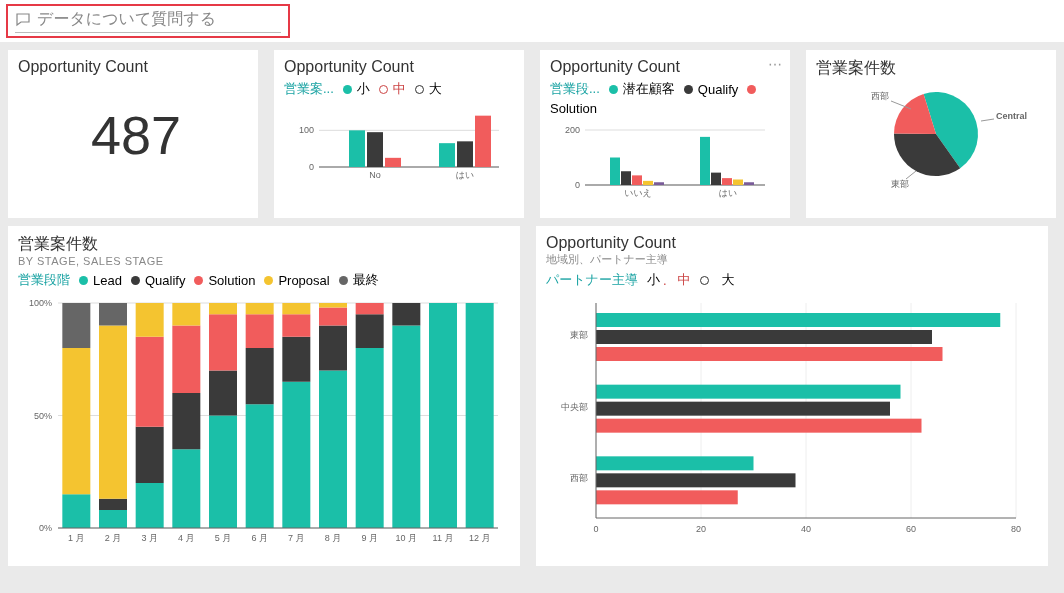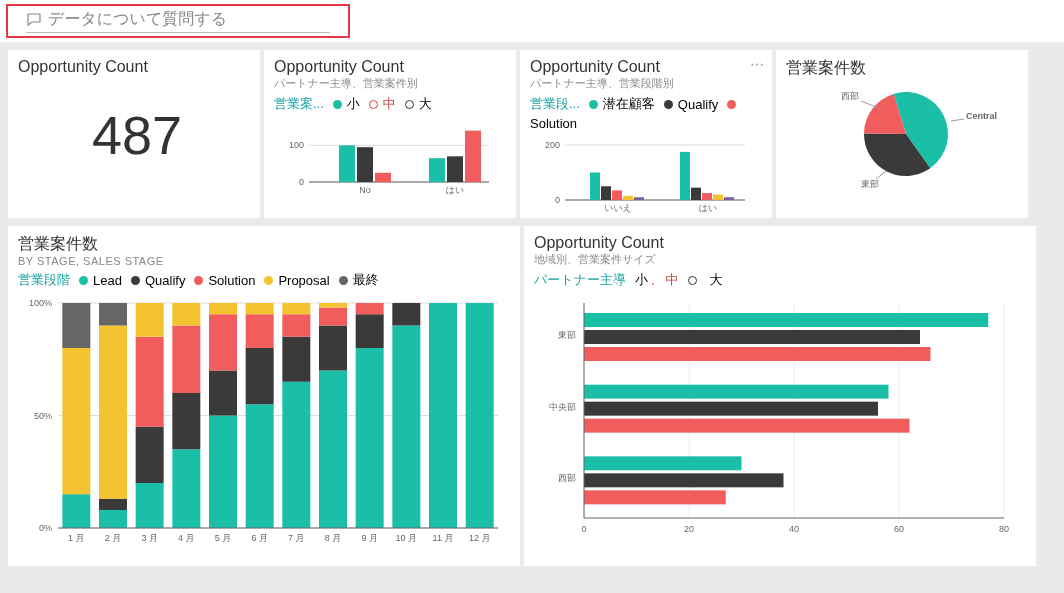--- a/index.html
+++ b/index.html
@@ -1,21 +1,21 @@
 <!DOCTYPE html>
 <html><head>
 <meta charset="utf-8">
 <style>
   * { box-sizing: border-box; margin: 0; padding: 0; font-family: "Segoe UI", sans-serif; }
   body { background: #eaeaea; width: 1064px; height: 593px; overflow: hidden; }
   .top-bar { background: #fff; height: 42px; display: flex; align-items: center; padding: 0 6px; }
-  .qa-box { border: 2px solid #e63946; height: 34px; width: 344px; display: flex; align-items: center; padding: 2px 18px; }
+  .qa-box { border: 2px solid #e63946; height: 34px; width: 284px; display: flex; align-items: center; padding: 2px 7px; }
   .qa-inner { border-bottom: 1px solid #bbb; width: 100%; display: flex; align-items: center; gap: 6px; color: #888; font-size: 16px; padding-bottom: 2px;}
   .page { padding: 8px; display: flex; flex-direction: column; gap: 8px; }
-  .row { display: flex; gap: 4px; }
+  .row { display: flex; gap: 16px; }
   .tile { background: #fff; position: relative; }
   .tile h3 { font-weight: 400; color: #333; font-size: 16px; padding: 8px 10px 0 10px; }
   .tile .sub { color: #888; font-size: 11px; padding: 0 10px; }
   .legend { font-size: 13px; padding: 4px 10px; display:flex; align-items:center; flex-wrap:wrap; gap:3px;}
   .legend .dim { color: #1aa3a3; }
   .sw { display:inline-block; width:9px; height:9px; border-radius:50%; margin:0 2px 0 6px; vertical-align:middle;}
   .kpi { font-size: 54px; font-weight: 300; text-align: center; padding: 28px 8px; color: #333; margin-left: 6px;}
   .more { position:absolute; top:6px; right:8px; color:#999; font-size:14px; cursor:pointer;}
   .chart-body { padding: 0 10px 8px 10px; }
   svg text { font-size: 9px; fill: #666; }
@@ -38,21 +38,20 @@
 <div class="page">
   <div class="row">
 
     <div class="tile" style="width:252px;height:168px">
       <h3>Opportunity Count</h3>
       <div class="kpi">487</div>
     </div>
 
     <div class="tile" style="width:252px;height:168px">
       <h3>Opportunity Count</h3>
-      <div class="sub">パートナー主導、営業案件別</div>
       <div class="legend">
         <span class="dim">営業案...</span>
         <span class="sw" style="background:#1bbfa8"></span>
           <span>小</span>
         <span class="sw" style="background:#fff;border:1px solid #c44"></span>
           <span style="color:#c44">中</span>
         <span class="sw" style="background:#fff;border:1px solid #333"></span>
           <span>大</span>
       </div>
       <div class="chart-body"><svg id="svg-small1" width="230" height="80">
@@ -68,21 +67,20 @@
             <rect x="155" y="41.166666666666664" width="16" height="23.833333333333336" fill="#1bbfa8"></rect>
             <rect x="173" y="39.33333333333333" width="16" height="25.66666666666667" fill="#3a3a3a"></rect>
             <rect x="191" y="13.666666666666664" width="16" height="51.333333333333336" fill="#f15c5c"></rect>
             <text x="181" y="76" text-anchor="middle">はい</text>
           </svg></div>
     </div>
 
     <div class="tile" style="width:252px;height:168px">
       <span class="more">⋯</span>
       <h3>Opportunity Count</h3>
-      <div class="sub">パートナー主導、営業段階別</div>
       <div class="legend">
         <span class="dim">営業段...</span>
         <span class="sw" style="background:#1bbfa8"></span>
           <span>潜在顧客</span>
         <span class="sw" style="background:#3a3a3a"></span>
           <span>Qualify</span>
         <span class="sw" style="background:#f15c5c"></span>
           <span>Solution</span>
       </div>
       <div class="chart-body"><svg id="svg-small2" width="230" height="80">
@@ -196,21 +194,21 @@
             <rect x="410.99999999999994" y="10" width="28" height="225" fill="#1bbfa8"></rect>
             <text x="424.99999999999994" y="248" text-anchor="middle">11 月</text>
             <rect x="447.66666666666663" y="10" width="28" height="225" fill="#1bbfa8"></rect>
             <text x="461.66666666666663" y="248" text-anchor="middle">12 月</text>
             <line x1="40" y1="235" x2="480" y2="235" class="axis-line"></line>
           </svg></div>
     </div>
 
     <div class="tile" style="width:512px;height:340px">
       <h3>Opportunity Count</h3>
-      <div class="sub">地域別、営業案件サイズ</div>
+      <div class="sub">地域別、パートナー主導</div>
       <div class="legend">
         <span class="dim">パートナー主導</span>
         <span style="margin-left:6px">小</span>
           <span style="color:#c44">.</span>
         <span style="margin-left:8px;color:#c44">中</span>
         <span class="sw" style="background:#fff;border:1px solid #333;margin-left:6px"></span>
         <span style="margin-left:8px">大</span>
       </div>
       <div class="chart-body"><svg id="svg-hbar" width="492" height="258">
             <line x1="50" y1="10" x2="50" y2="225" stroke="#eee"></line>

